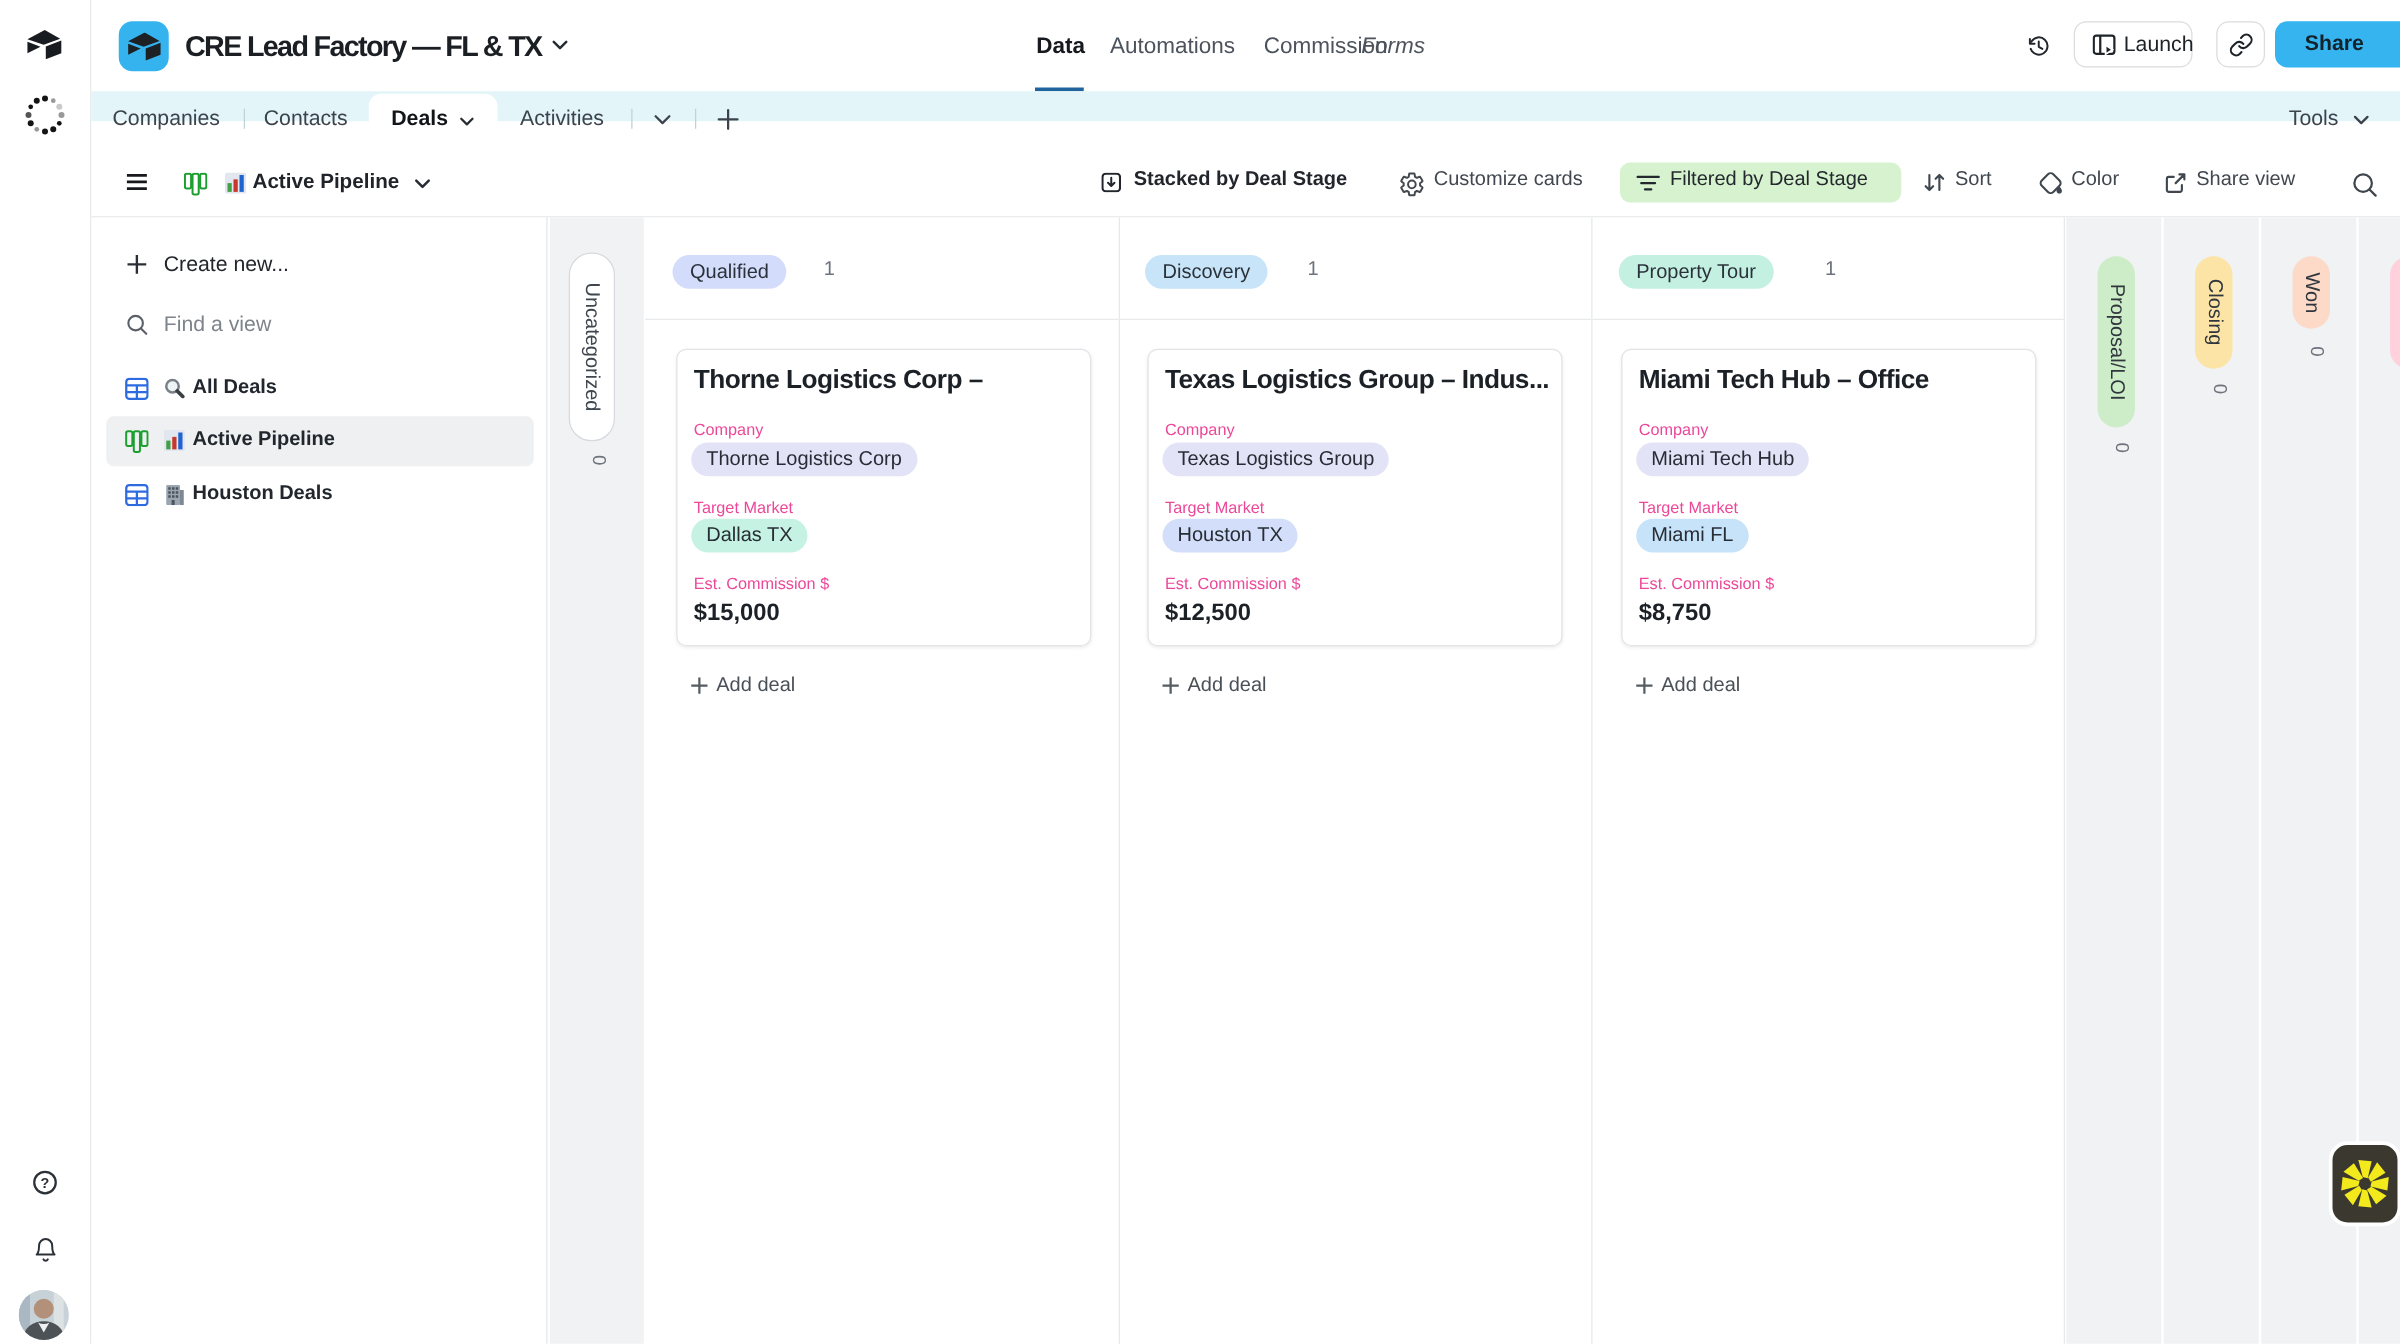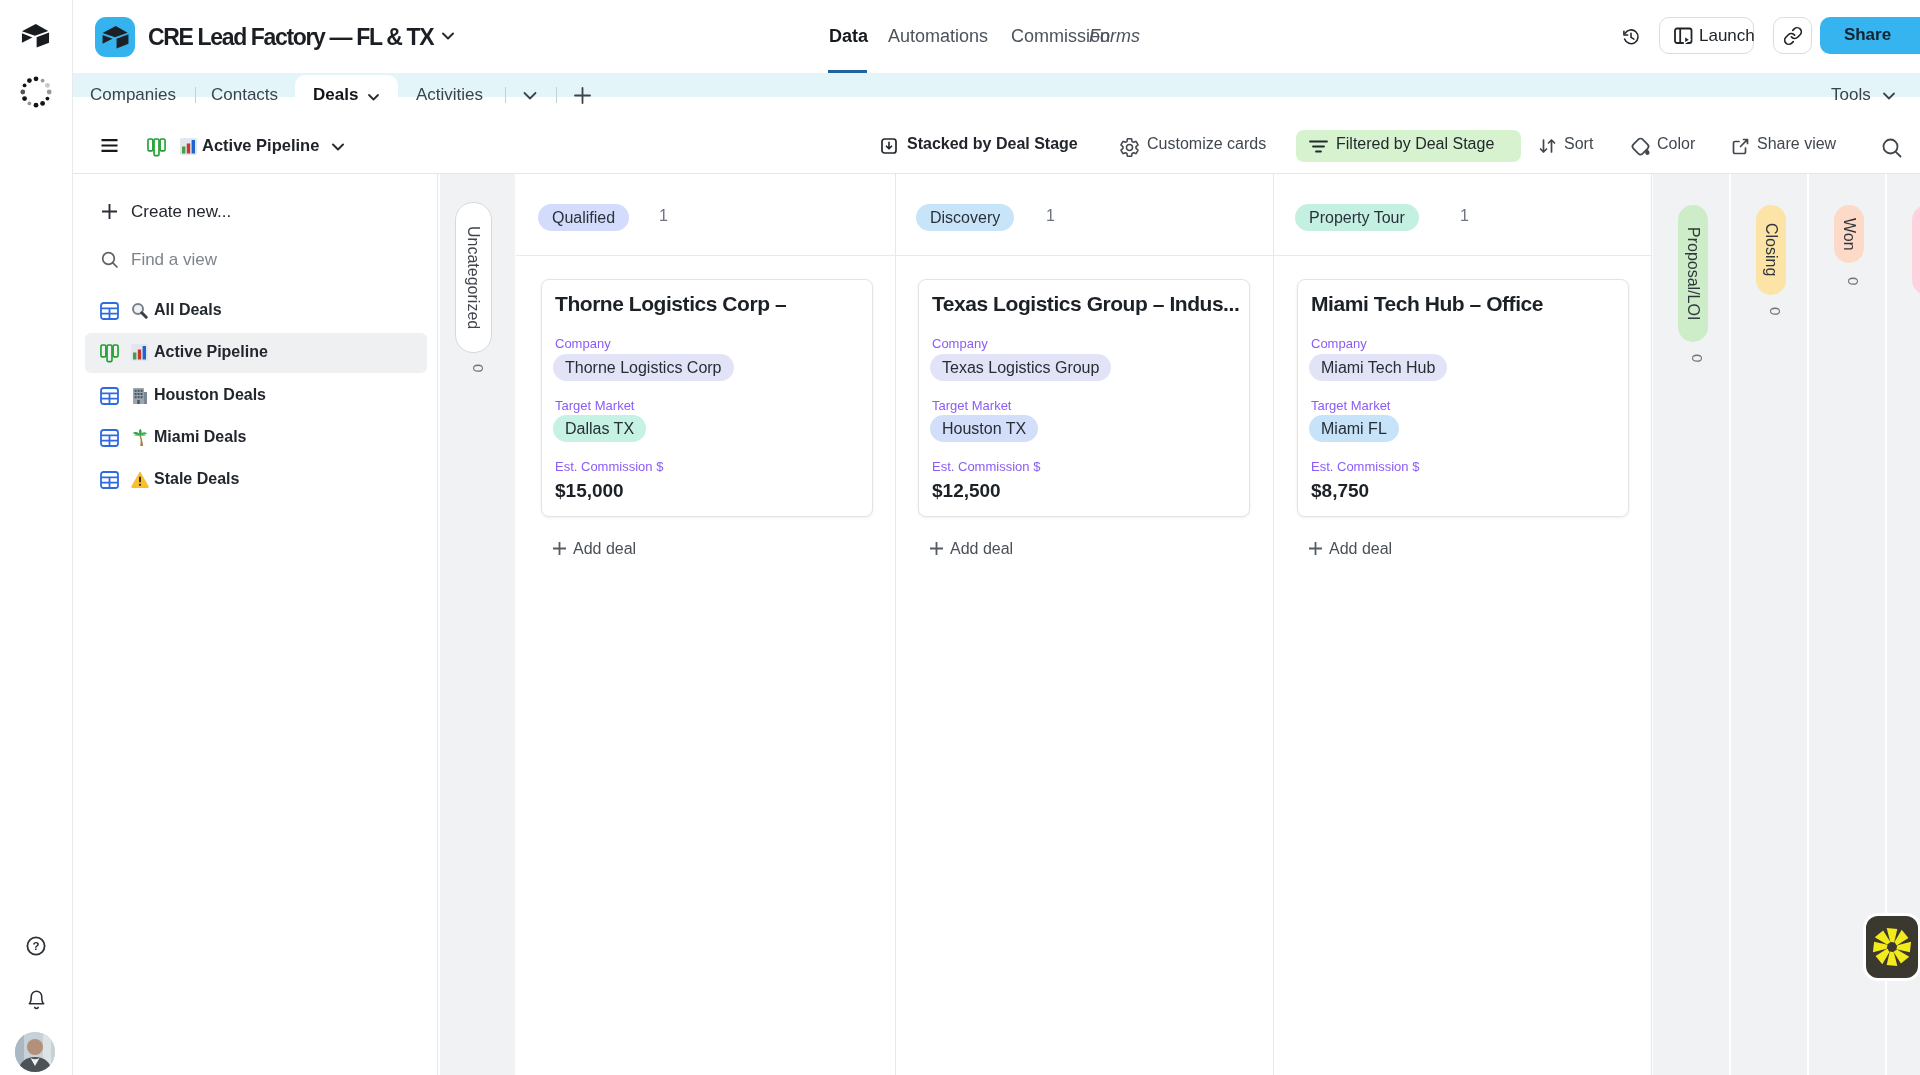--- a/index.html
+++ b/index.html
@@ -37,21 +37,21 @@
 #board { position:absolute; left:439px; top:174px; width:1481px; height:901px; background:#fff; }
 .vline { position:absolute; top:0; width:1px; height:901px; background:#e6e8ea; }
 .strip { position:absolute; top:0; height:901px; background:#f1f2f4; }
 .vpill { position:absolute; writing-mode:vertical-lr; font-size:16px; border-radius:18px; text-align:center; color:#30363d; }
 .vzero { position:absolute; writing-mode:vertical-lr; font-size:15px; color:#6e747c; }
 .colhead { position:absolute; top:0; height:82px; border-bottom:1px solid #e7e9eb; }
 .hpill { position:absolute; top:30px; height:27px; line-height:27px; border-radius:14px; padding:0 14px; font-size:16px; color:#2a313a; }
 .hcount { position:absolute; top:33px; font-size:16px; color:#6e747c; }
 .card { position:absolute; width:332px; height:238px; background:#fff; border:1px solid #e2e4e8; border-radius:8px; box-shadow:0 1px 3px rgba(0,0,0,0.07); }
 .ctitle { position:absolute; left:13px; top:12px; font-size:21px; font-weight:700; color:#1c2127; white-space:nowrap; letter-spacing:-0.45px; }
-.clabel { position:absolute; left:13px; font-size:13px; color:#8b5cf6; }
+.clabel { position:absolute; left:13px; font-size:13px; color:#ec4899; }
 .cpill { position:absolute; left:11px; height:27px; line-height:27px; border-radius:13.5px; padding:0 12px; font-size:16px; color:#272d34; }
 .cmoney { position:absolute; left:13px; font-size:19px; font-weight:700; color:#1c2127; }
 .adddeal { position:absolute; font-size:16px; color:#4a5058; }
 </style>
 </head>
 <body>
 
 <div id="rail">
   <svg class="abs" style="left:21px; top:24px;" width="29" height="24" viewBox="0 0 100 85">
     <path fill="#181c20" d="M51 0 L95 25 L48 42 L2 26 Z"></path>
@@ -282,51 +282,20 @@
           <rect x="6.6" y="6" width="2" height="2"></rect>
           <rect x="9.6" y="6" width="2" height="2"></rect>
           <rect x="3.6" y="9.2" width="2" height="2"></rect>
           <rect x="6.6" y="9.2" width="2" height="2"></rect>
           <rect x="9.6" y="9.2" width="2" height="2"></rect>
           <rect x="6.3" y="13" width="2.4" height="4"></rect>
         </g>
       </svg>
     <span class="sbname">Houston Deals</span>
   </div>
-  <div class="sbrow" style="top:244px;">
-    <svg class="sbicon" width="19" height="18" viewBox="0 0 19 18">
-        <g fill="none" stroke="#2e6be0" stroke-width="1.8">
-          <rect x="1" y="1" width="17" height="16" rx="2.5"></rect>
-          <path d="M1 6.3 H18 M9.5 6.3 V17 M1 11.6 H18"></path>
-        </g>
-      </svg>
-    <svg class="sbemoji" width="18" height="17" viewBox="0 0 18 17">
-        <path d="M8.2 6.2 C9.8 9.3 10 13 9.2 16.9 L12.2 16.9 C11.4 12.5 10.8 9.2 9.8 6 Z" fill="#ab7d42"></path>
-        <path d="M9 5.6 C7.4 2.9 4.6 2.2 1.6 3.9 C4 5.2 6.4 5.9 8.6 6.5 Z" fill="#2f9e44"></path>
-        <path d="M9 5.6 C10.8 3 13.7 2.5 16.3 4.4 C13.6 5.4 11.2 6 9.1 6.6 Z" fill="#37b24d"></path>
-        <path d="M8.8 5.8 C7.4 3.2 7.8 1 9.6 -0.3 C10.9 1.8 10.8 4 9.7 6.2 Z" fill="#2f9e44"></path>
-        <path d="M9.2 6.1 C11 4.8 13.6 4.9 15.4 6.3 C13 6.9 10.9 6.8 9.1 6.5 Z" fill="#40c057"></path>
-        <path d="M8.8 6.1 C7 4.8 4.4 4.9 2.6 6.3 C5 6.9 7.1 6.8 8.9 6.5 Z" fill="#40c057"></path>
-      </svg>
-    <span class="sbname">Miami Deals</span>
-  </div>
-  <div class="sbrow" style="top:286px;">
-    <svg class="sbicon" width="19" height="18" viewBox="0 0 19 18">
-        <g fill="none" stroke="#2e6be0" stroke-width="1.8">
-          <rect x="1" y="1" width="17" height="16" rx="2.5"></rect>
-          <path d="M1 6.3 H18 M9.5 6.3 V17 M1 11.6 H18"></path>
-        </g>
-      </svg>
-    <svg class="sbemoji" width="18" height="17" viewBox="0 0 18 17">
-        <path d="M9 1 L17.3 15.5 a0.8 0.8 0 0 1 -0.7 1.2 H1.4 a0.8 0.8 0 0 1 -0.7 -1.2 Z" fill="#fbc12d" stroke="#e2a500" stroke-width="0.5"></path>
-        <rect x="8.1" y="5.5" width="1.8" height="6" rx="0.9" fill="#222"></rect>
-        <circle cx="9" cy="13.8" r="1.1" fill="#222"></circle>
-      </svg>
-    <span class="sbname">Stale Deals</span>
-  </div>
 </div>
 
 <div id="board">
   <div class="strip" style="left:1px; width:75px;"></div>
   <div class="vpill" style="left:16px; top:28px; width:37px; height:151px; background:#fff; border:1px solid #d6dade; line-height:35px; color:#40464e;">Uncategorized</div>
   <div class="vzero" style="left:31px; top:190px;">0</div>
 
   <div class="vline" style="left:456px;"></div>
   <div class="vline" style="left:834px;"></div>
   <div class="vline" style="left:1212px;"></div>

